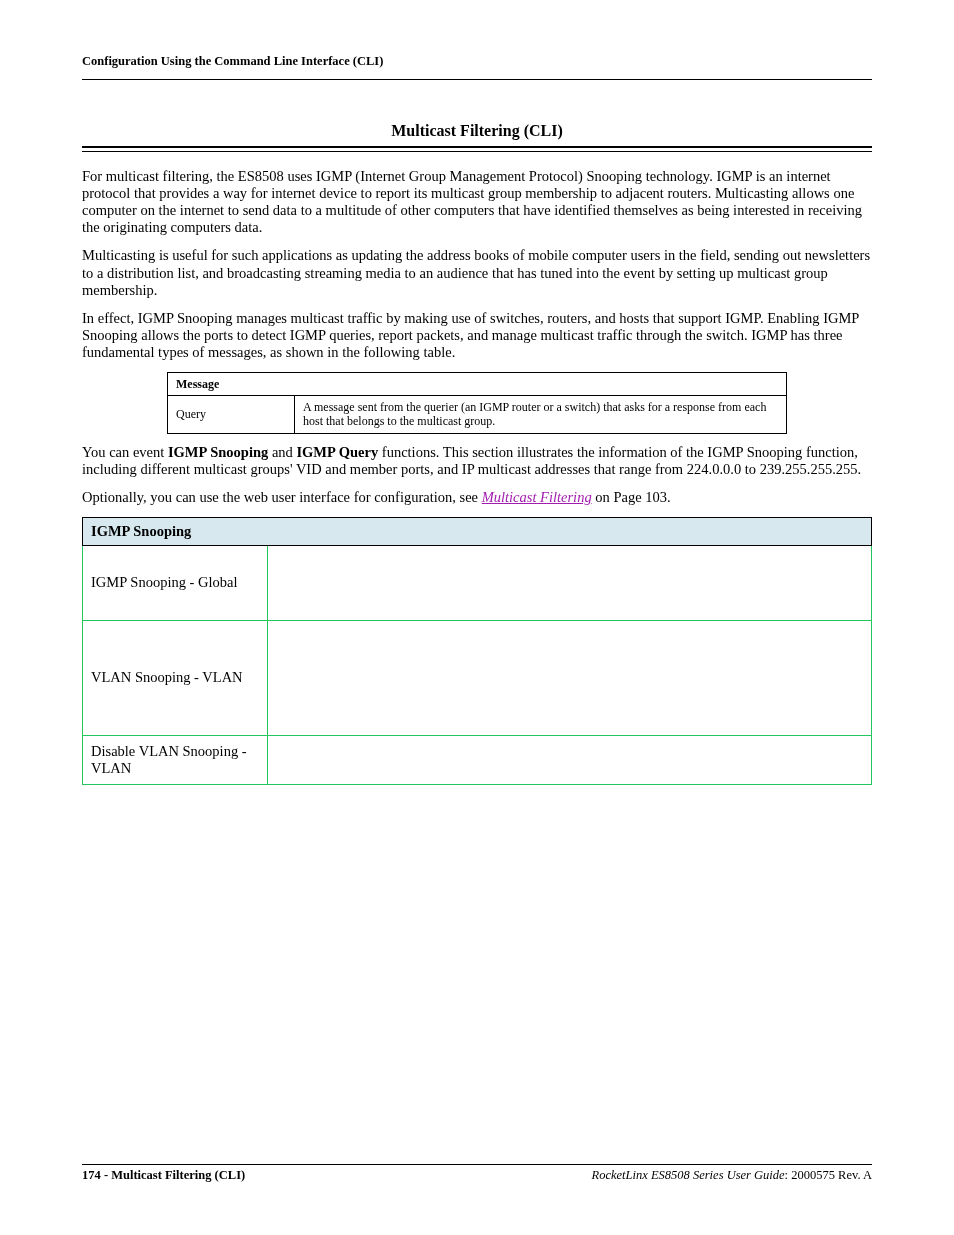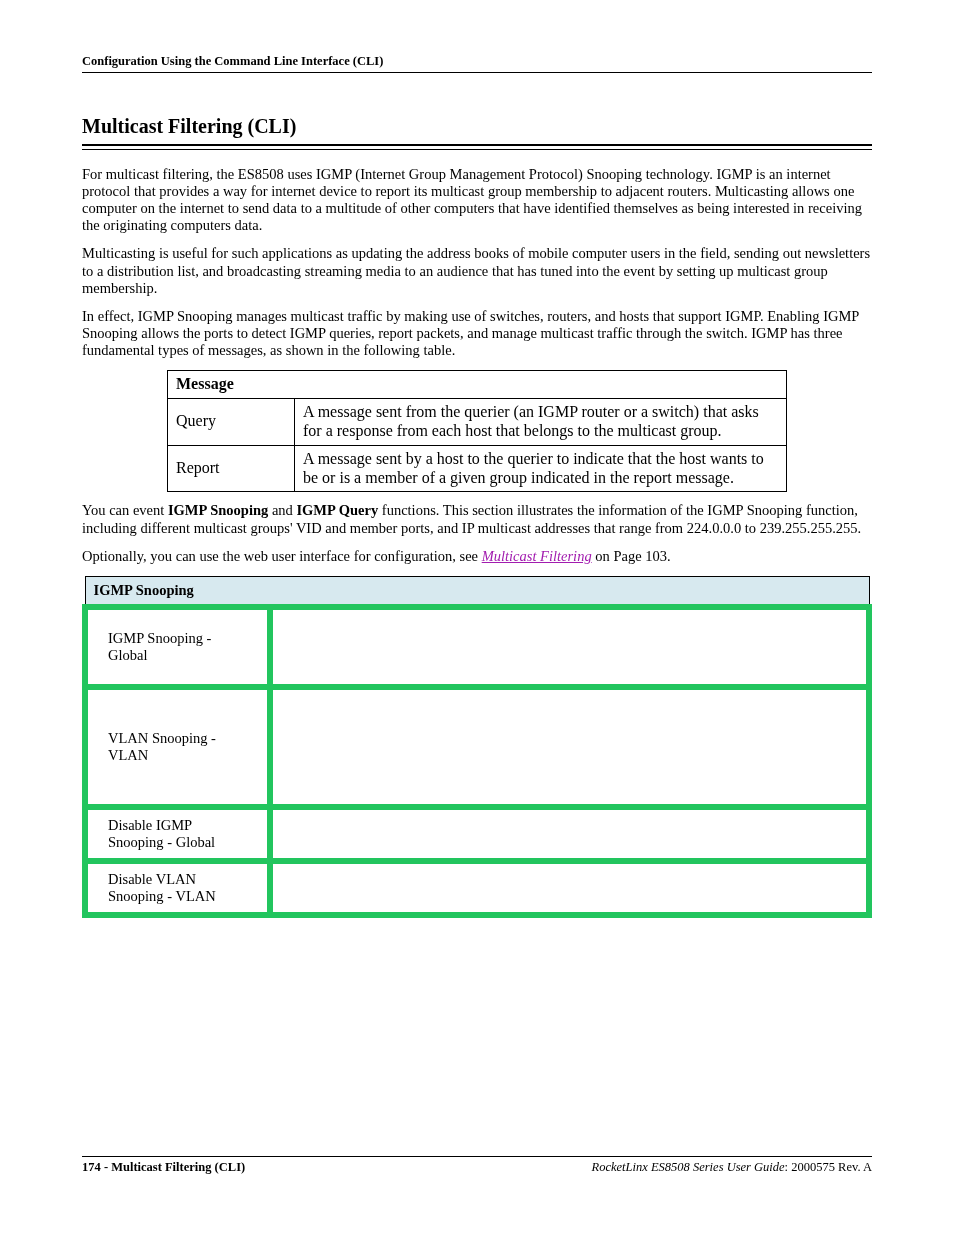--- a/index.html
+++ b/index.html
@@ -14,28 +14,29 @@
     height: 1235px;
     box-sizing: border-box;
     padding: 54px 82px 0 82px;
     position: relative;
     font-size: 14.5px;
   }
   .running-head {
     font-weight: bold;
     font-size: 12.5px;
     border-bottom: 1px solid #000;
-    padding-bottom: 3px;
+    padding-bottom: 10px;
     margin-bottom: 42px;
   }
   .section-title {
-    font-size: 20px;
+    font-size: 16px;
     font-weight: bold;
     padding-bottom: 4px;
     margin-bottom: 2px;
+    text-align: center;
   }
   .title-rule {
     border: none;
     border-top: 2px solid #000;
     border-bottom: 1px solid #000;
     height: 3px;
     margin: 0 0 16px 0;
     padding: 0;
   }
   p {
@@ -51,21 +52,21 @@
     font-style: italic;
   }
   .messages-wrap {
     display: flex;
     justify-content: center;
     margin: 6px 0 10px 0;
   }
   table.msg-table {
     border-collapse: collapse;
     width: 620px;
-    font-size: 16px;
+    font-size: 12px;
   }
   table.msg-table th, table.msg-table td {
     border: 1px solid #000;
     text-align: left;
     vertical-align: middle;
     padding: 4px 8px;
     line-height: 1.18;
   }
   table.msg-table th {
     font-weight: bold;
@@ -79,30 +80,30 @@
     table-layout: fixed;
   }
   table.cli-table th.cli-head {
     border: 1px solid #000;
     background: #d7e9ef;
     text-align: left;
     padding: 5px 8px;
     font-weight: bold;
   }
   table.cli-table td {
-    border: 6px solid #22c55e;
-    padding: 6px 20px;
+    border: 1px solid #22c55e;
+    padding: 6px 8px;
     vertical-align: middle;
     line-height: 1.18;
   }
   .col-label { width: 185px; }
   .col-body { }
   .footer {
     position: absolute;
-    bottom: 60px;
+    bottom: 52px;
     left: 82px;
     right: 82px;
     border-top: 1px solid #000;
     padding-top: 3px;
     font-size: 12.5px;
     display: flex;
     justify-content: space-between;
   }
   .footer .fl { font-weight: bold; }
   .footer .fr { font-style: italic; }
@@ -124,24 +125,20 @@
   <div class="messages-wrap">
     <table class="msg-table">
       <tbody>
           <tr>
         <th colspan="2">Message</th>
       </tr>
       <tr>
         <td style="width:110px;">Query</td>
         <td>A message sent from the querier (an IGMP router or a switch) that asks for a response from each host that belongs to the multicast group.</td>
       </tr>
-      <tr>
-        <td>Report</td>
-        <td>A message sent by a host to the querier to indicate that the host wants to be or is a member of a given group indicated in the report message.</td>
-      </tr>
     </tbody>
       </table>
   </div>
 
   <p>
     <span>You can event </span><span class="bold">IGMP Snooping</span><span> and </span><span class="bold">IGMP Query</span><span> functions. This section illustrates the information of the IGMP Snooping function, including different multicast groups' VID and member ports, and IP multicast addresses that range from 224.0.0.0 to 239.255.255.255.</span>
   </p>
 
   <p>
     <span>Optionally, you can use the web user interface for configuration, see </span><a href="#" class="link">Multicast Filtering</a><span> on Page 103.</span>
@@ -159,24 +156,20 @@
     </tr>
     <tr>
       <td style="height:62px">IGMP Snooping - Global</td>
       <td></td>
     </tr>
     <tr>
       <td style="height:102px">VLAN Snooping - VLAN</td>
       <td></td>
     </tr>
     <tr>
-      <td style="height:36px">Disable IGMP Snooping - Global</td>
-      <td></td>
-    </tr>
-    <tr>
       <td style="height:36px">Disable VLAN Snooping - VLAN</td>
       <td></td>
     </tr>
   </tbody>
     </table>
 
   <div class="footer">
     <div class="fl">174 - Multicast Filtering (CLI)</div>
     <div>
       <span class="fr">RocketLinx ES8508 Series  User Guide</span><span>: 2000575 Rev. A</span>

